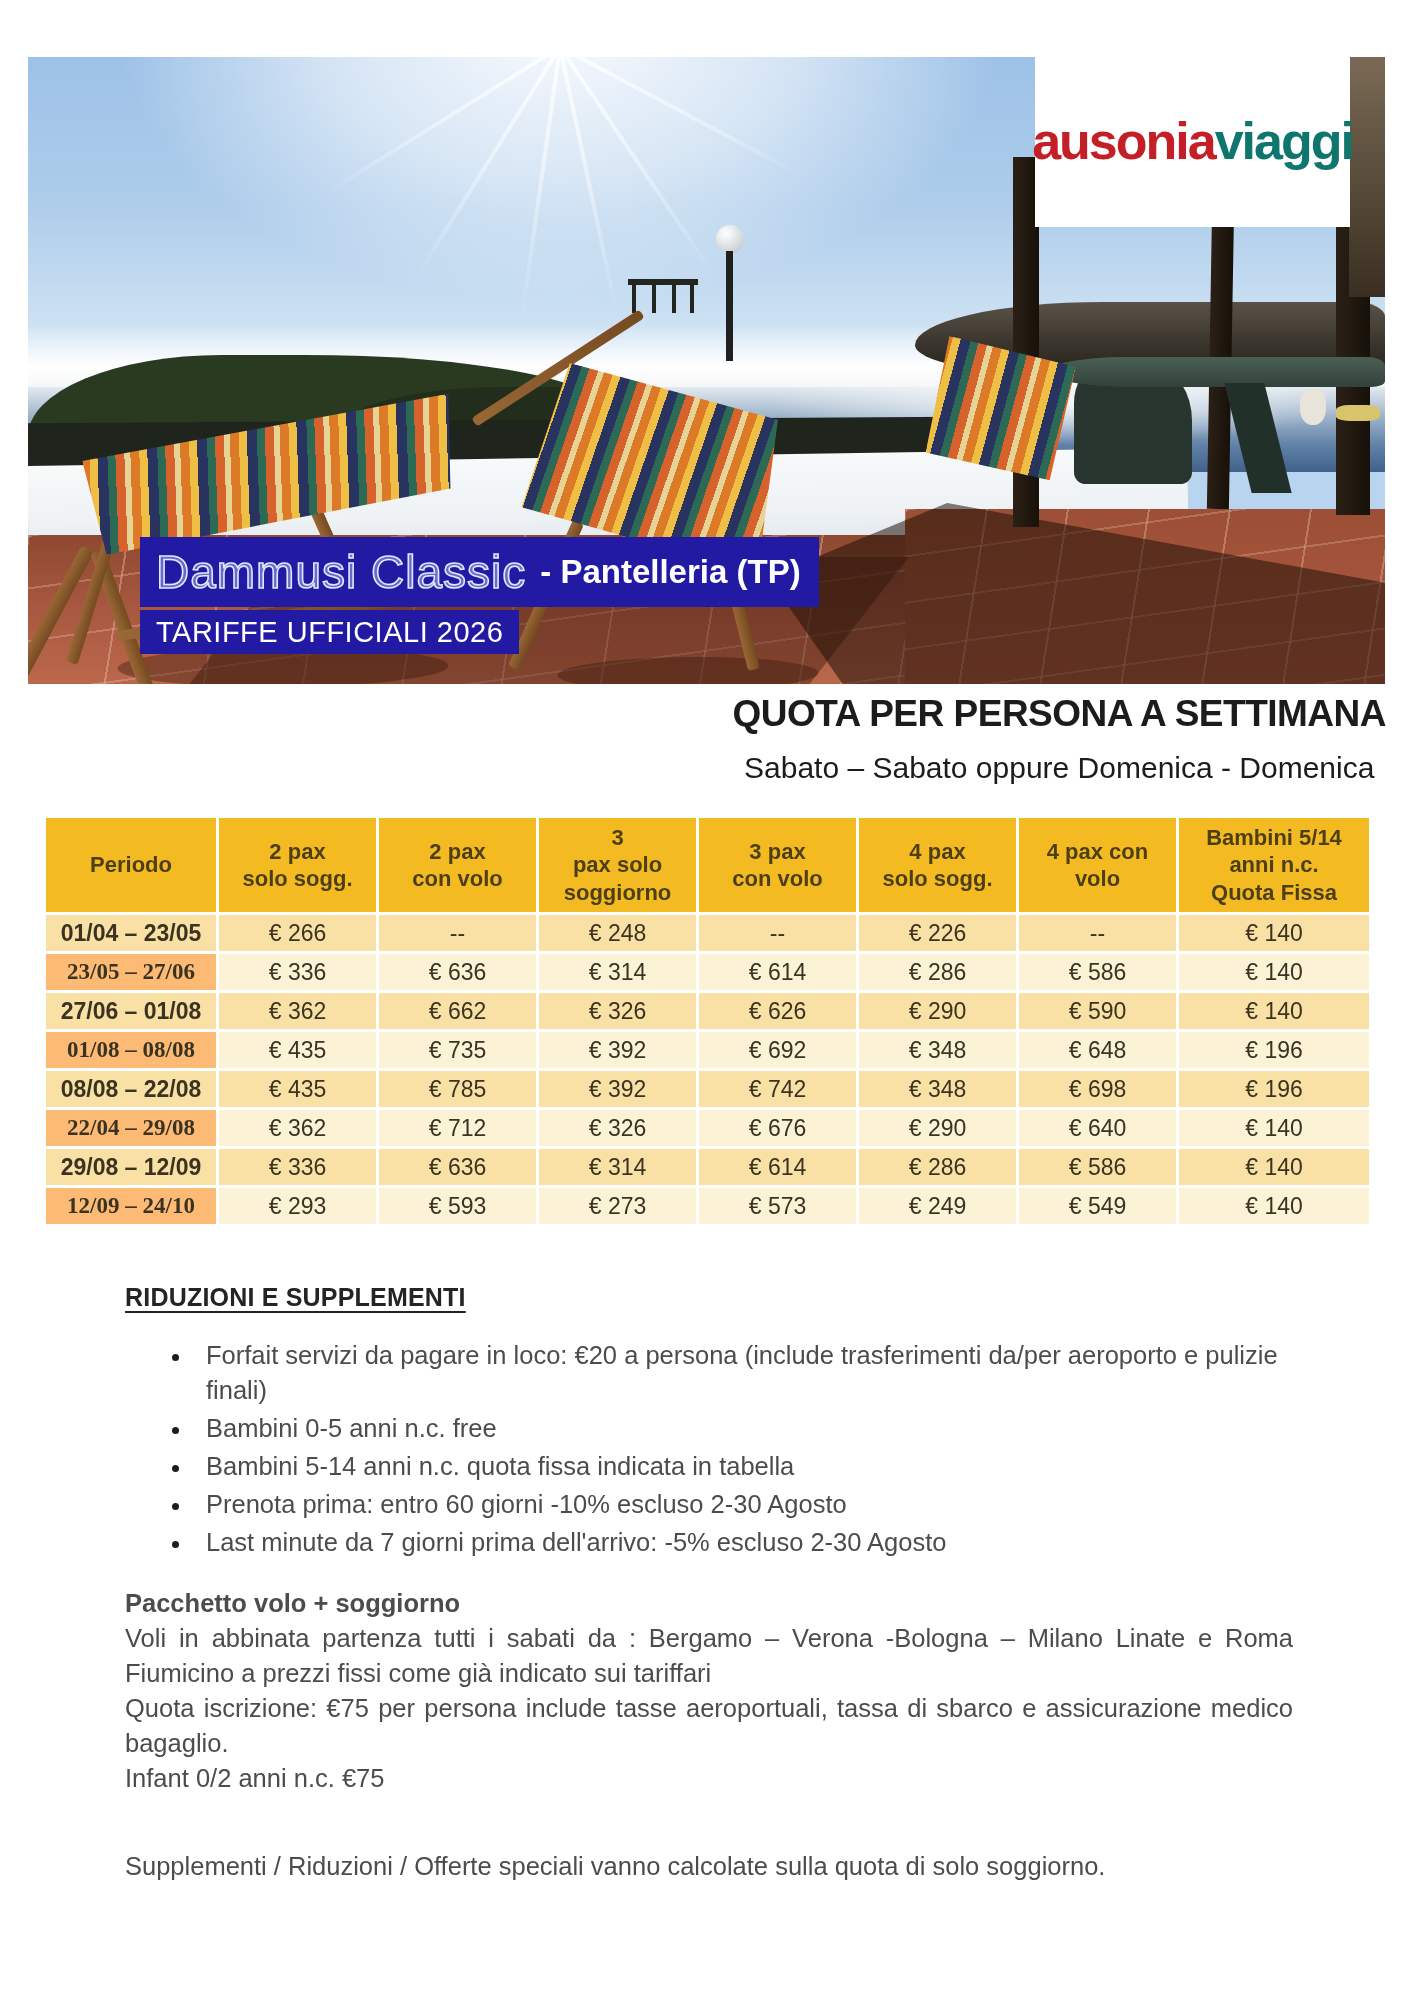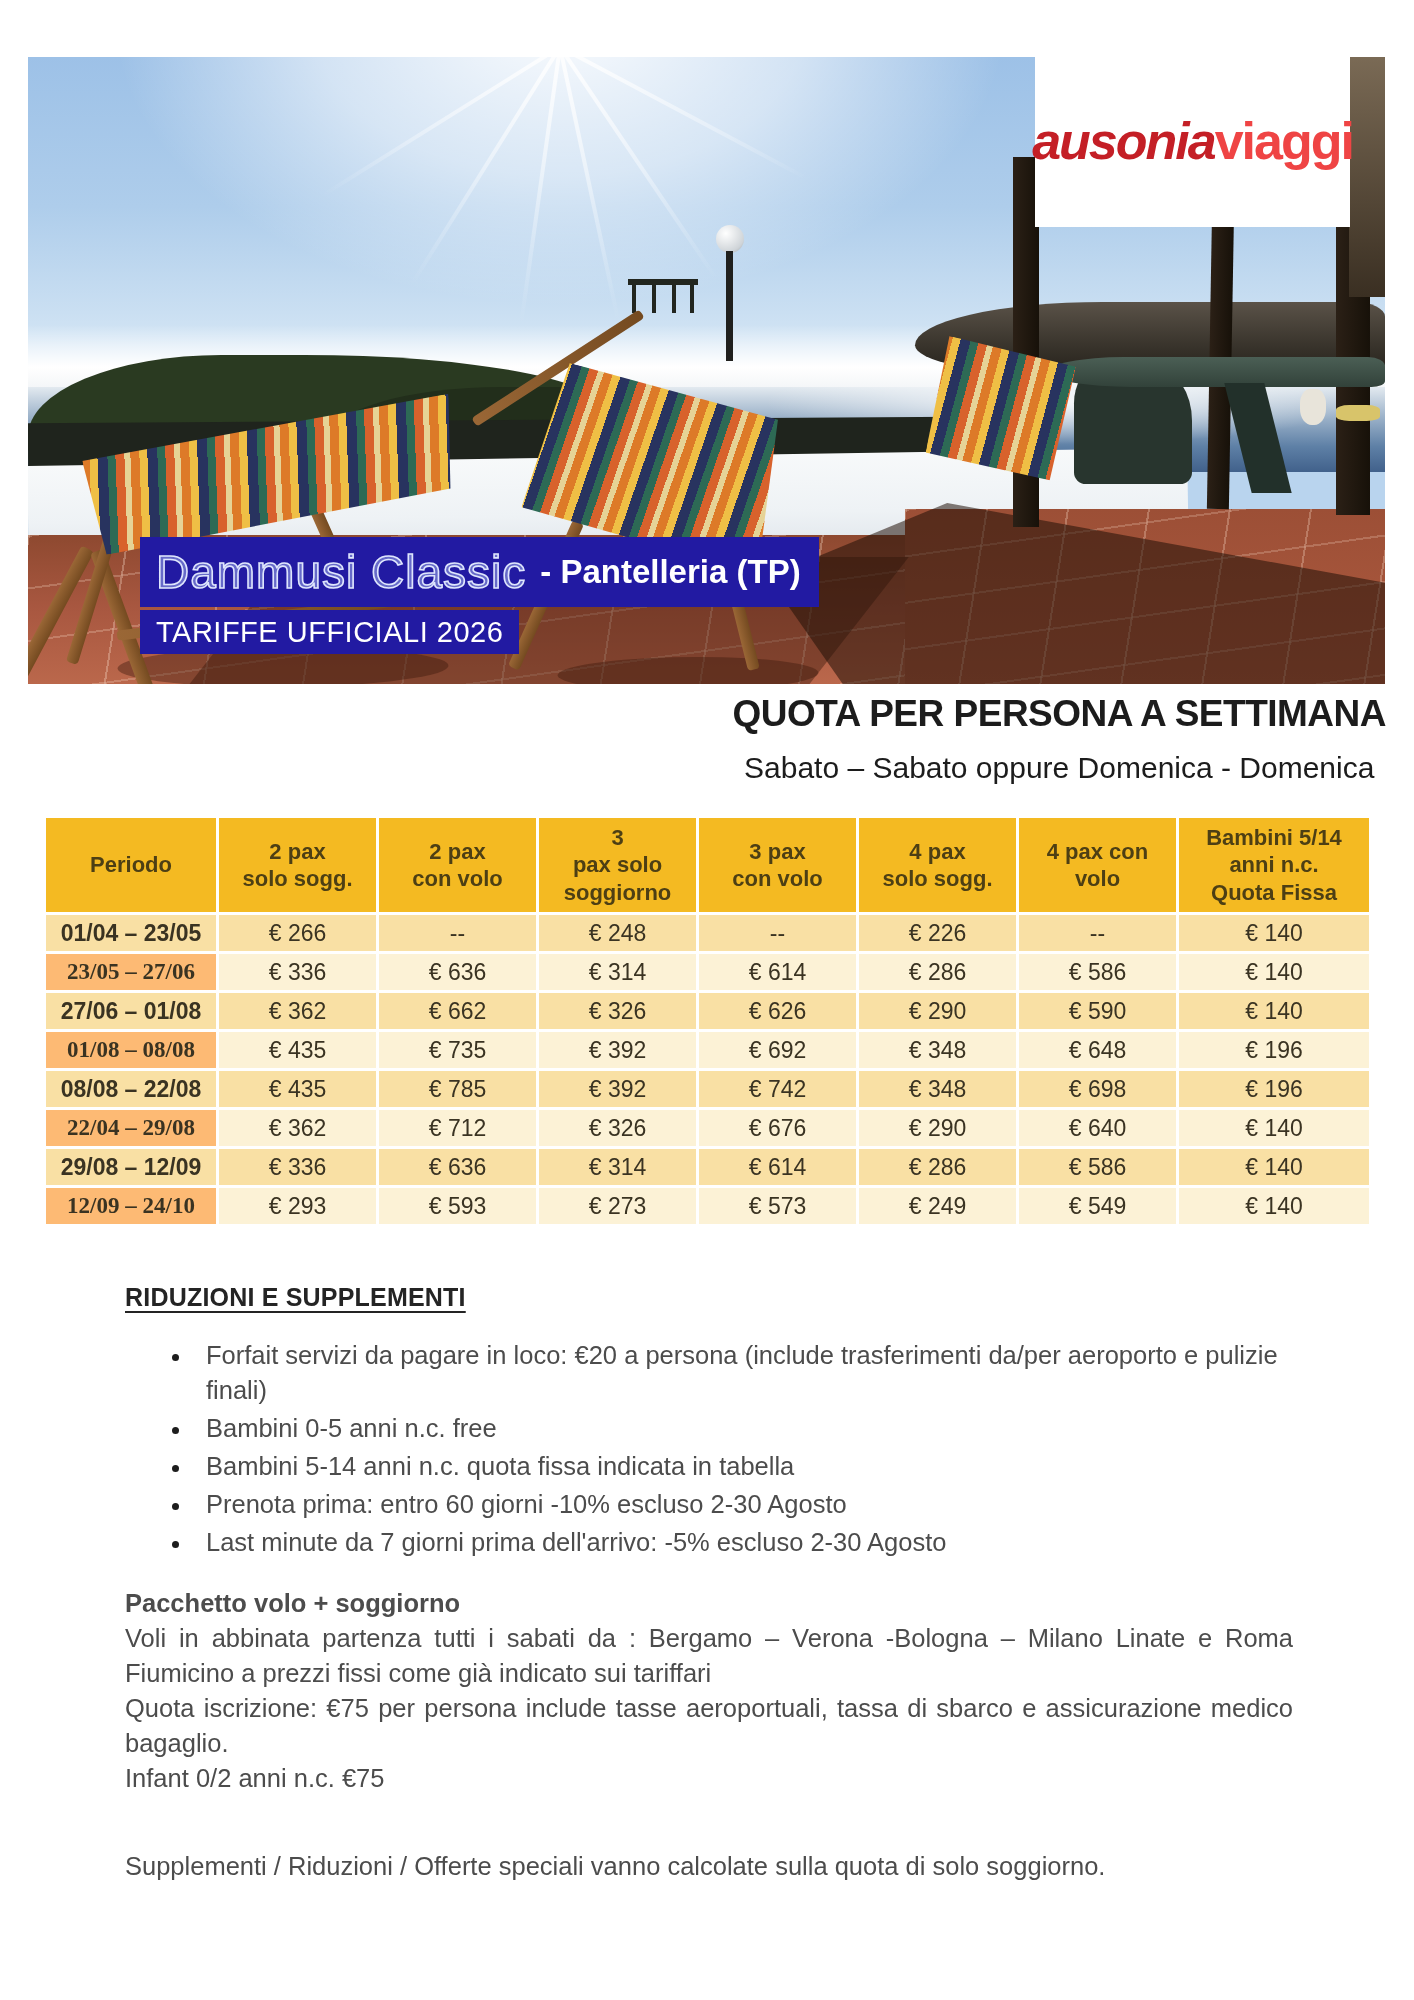--- a/index.html
+++ b/index.html
@@ -92,22 +92,22 @@
   .banner-title{position:static;font-size:46px;letter-spacing:1px;color:rgba(170,185,240,.5);
     -webkit-text-stroke:1.6px #dfe6fd;}
   .banner-loc{position:static;font-size:33px;font-weight:bold;color:#ffffff;margin-left:14px;}
   .banner-sub{left:112px;top:553px;height:44px;display:flex;align-items:center;
     background:#221aa2;padding:0 16px;font-size:29px;color:#ffffff;font-weight:500;letter-spacing:.5px;white-space:nowrap;}
 
   
   .logo-box{position:absolute;left:1035px;top:55px;width:315px;height:172px;background:#ffffff;
     display:flex;align-items:center;justify-content:center;z-index:6;}
   .logo-text{font-size:52px;font-weight:bold;letter-spacing:-2px;white-space:nowrap;}
-  .logo-a{color:#c41f26;font-style:italic;}
-  .logo-b{color:#ef4444;}
+  .logo-a{color:#c41f26;}
+  .logo-b{color:#0f766e;}
 
   
   .heading{position:absolute;right:28px;top:693px;text-align:center;color:#1c1c1c;}
   .heading-line1{font-size:37px;font-weight:600;letter-spacing:-.5px;}
   .heading-line2{font-size:30px;font-weight:500;margin-top:16px;}
 
   
   .price-table{position:absolute;left:43px;top:815px;width:1329px;
     border-collapse:separate;border-spacing:3px;table-layout:fixed;}
   .price-table th{background:#f4ba22;color:#4d3f14;font-size:22px;font-weight:600;

